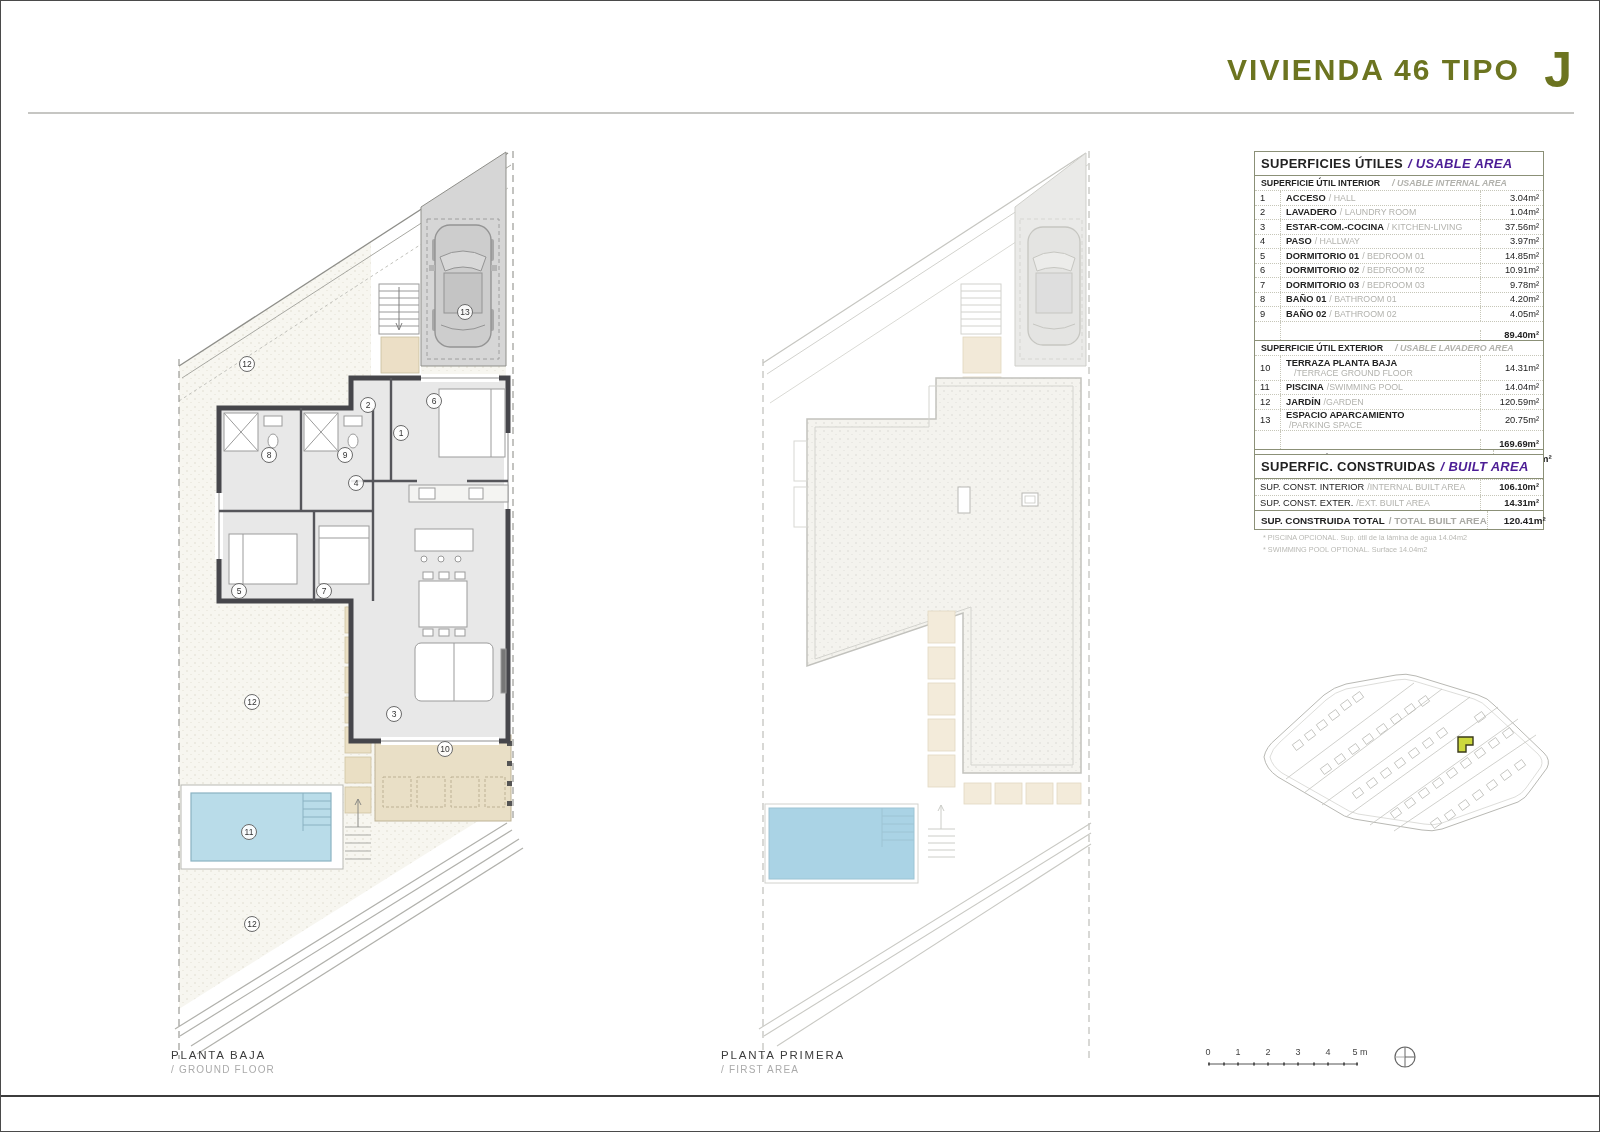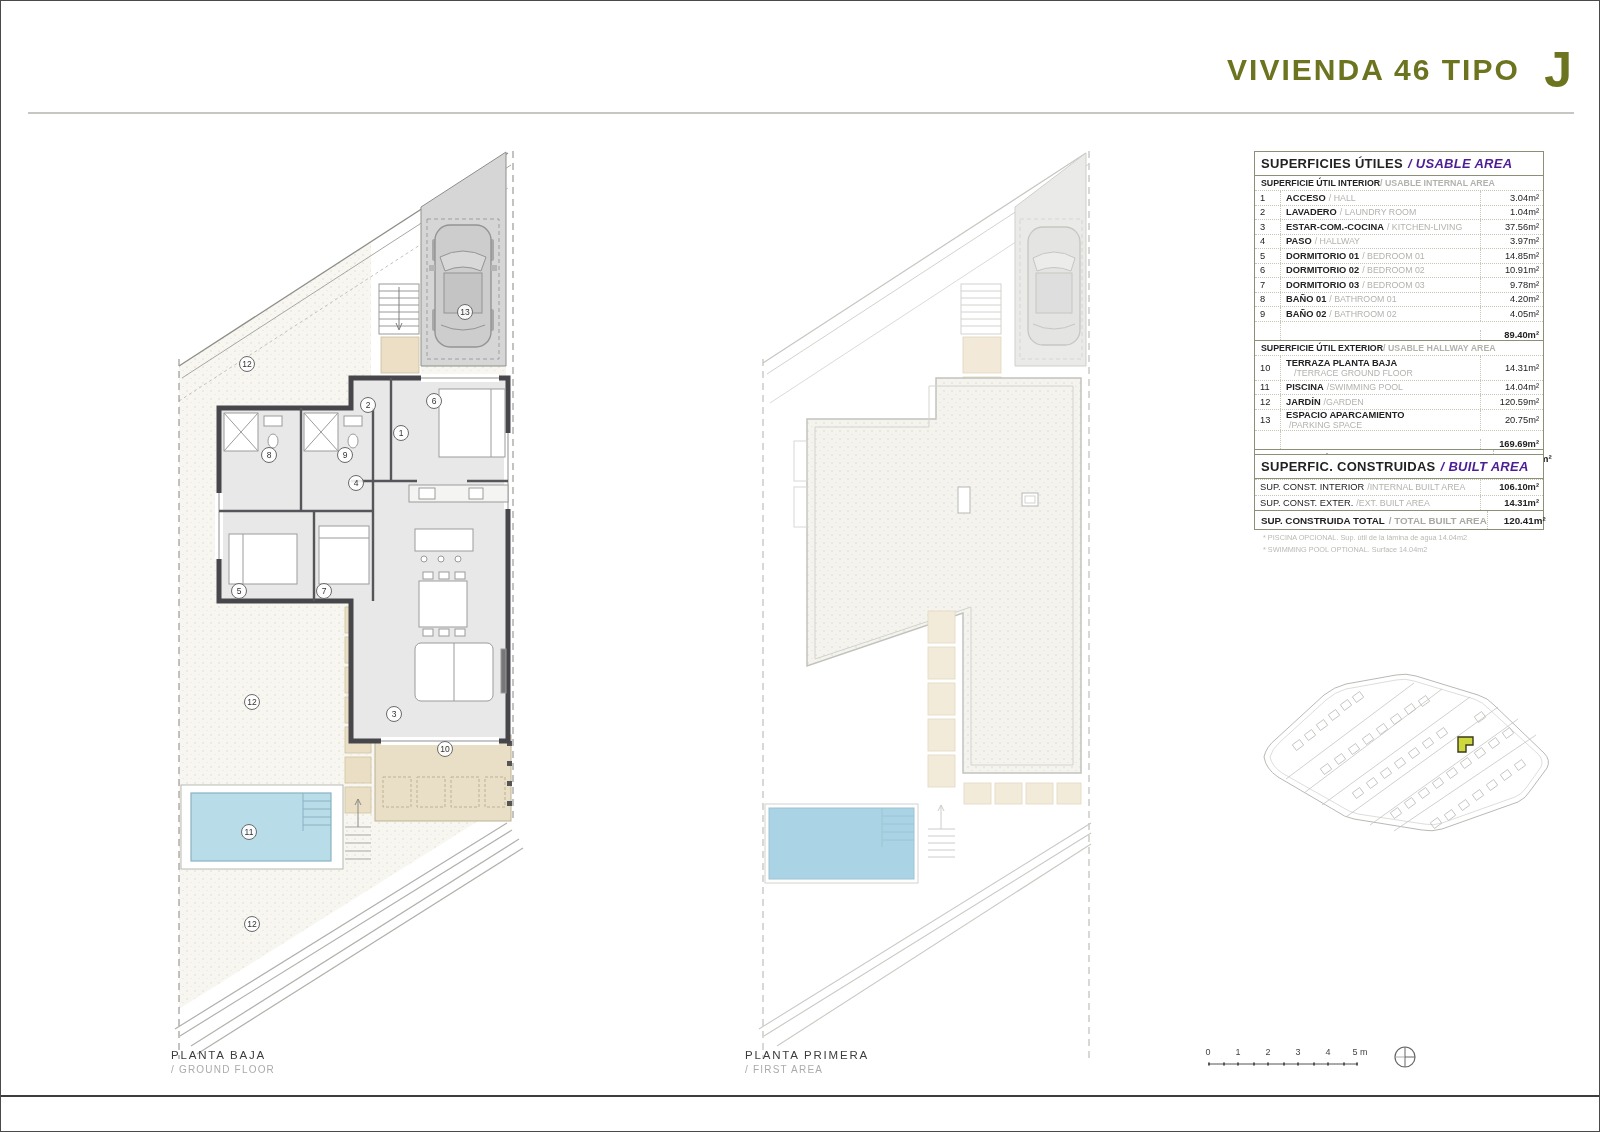--- a/index.html
+++ b/index.html
@@ -13,29 +13,29 @@
   
   .plan{position:absolute;}
   .plan-gf{left:168px;top:140px;width:355px;height:925px;}
   .plan-ff{left:733px;top:140px;width:382px;height:925px;}
   .rnum{position:absolute;width:14px;height:14px;border:1px solid #6a6a6a;border-radius:50%;
         background:rgba(255,255,255,.88);font-size:8.5px;line-height:14px;text-align:center;color:#333;}
   
   .caption{position:absolute;top:1048px;}
   .caption .es{font-size:11.5px;letter-spacing:1.8px;color:#3c3c3c;display:block;}
   .caption .en{font-size:10px;letter-spacing:1.2px;color:#ababab;display:block;margin-top:3px;}
-  .cap-gf{left:170px;} .cap-ff{left:744px;}
+  .cap-gf{left:170px;} .cap-ff{left:720px;}
   
   .rtable{position:absolute;left:1253px;width:290px;background:#fff;border:1.5px solid #8b9077;box-sizing:border-box;}
   .tbl1{top:150px;} .tbl2{top:453px;}
   .thead{display:flex;align-items:center;height:23px;padding:0 6px;border-bottom:1.5px solid #8b9077;
          font-weight:bold;font-size:13px;letter-spacing:.3px;white-space:nowrap;}
   .thead .en{color:#4c1d95;margin-left:5px;font-style:italic;}
   .tsub{display:flex;align-items:center;height:14px;padding:0 6px;font-size:8.8px;font-weight:bold;white-space:nowrap;}
-  .tsub .en{color:#b2b2ad;margin-left:0;}
+  .tsub .en{color:#b2b2ad;margin-left:12px;font-style:italic;}
   .tsub.bordered{border-top:1.5px solid #8b9077;}
   .trow{display:flex;align-items:stretch;min-height:13.5px;font-size:9.3px;border-top:1px dotted #c6c6b8;}
   .c-num{width:20px;flex:none;padding-left:5px;border-right:1px dotted #c6c6b8;display:flex;align-items:center;}
   .c-name{flex:1;padding-left:5px;display:flex;align-items:center;flex-wrap:wrap;}
   .c-name .es{font-weight:bold;color:#222;white-space:nowrap;}
   .c-name .en{color:#b2b2ad;margin-left:3px;font-size:8.8px;white-space:nowrap;}
   .c-val{width:58px;flex:none;text-align:right;padding-right:4px;border-left:1px dotted #c6c6b8;
          display:flex;align-items:center;justify-content:flex-end;color:#222;}
   .trow.tall{min-height:24px;} .trow.tall .c-name{display:block;padding-top:2px;}
   .trow.tall .c-name .en{margin-left:8px;display:block;}
@@ -438,21 +438,21 @@
         </span>
         <span class="c-val">4.05m²</span>
       </div>
     <div class="trow sub">
         <span class="c-num"></span>
         <span class="c-name"></span>
         <span class="c-val">89.40m²</span>
       </div>
     <div class="tsub bordered">
       <span class="es">SUPERFICIE ÚTIL EXTERIOR</span>
-      <span class="en">/ USABLE HALLWAY AREA</span>
+      <span class="en">/ USABLE LAVADERO AREA</span>
     </div>
     <div class="trow tall">
         <span class="c-num">10</span>
         <span class="c-name"><span class="es">TERRAZA PLANTA BAJA</span><span class="en">/TERRACE GROUND FLOOR</span></span>
         <span class="c-val">14.31m²</span>
       </div>
     <div class="trow">
         <span class="c-num">11</span>
         <span class="c-name">
           <span class="es">PISCINA</span>

